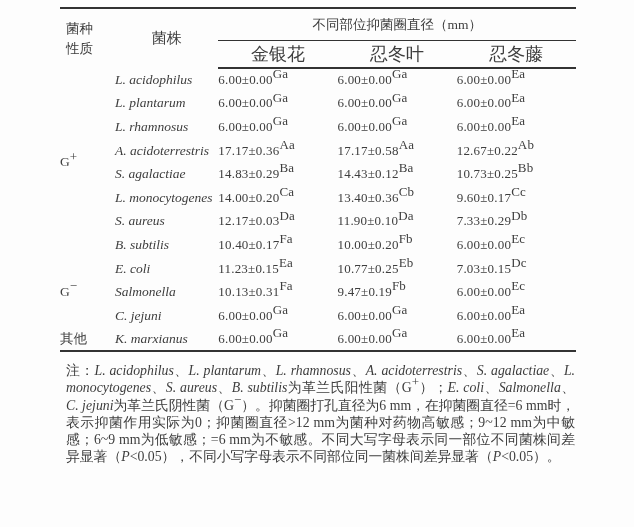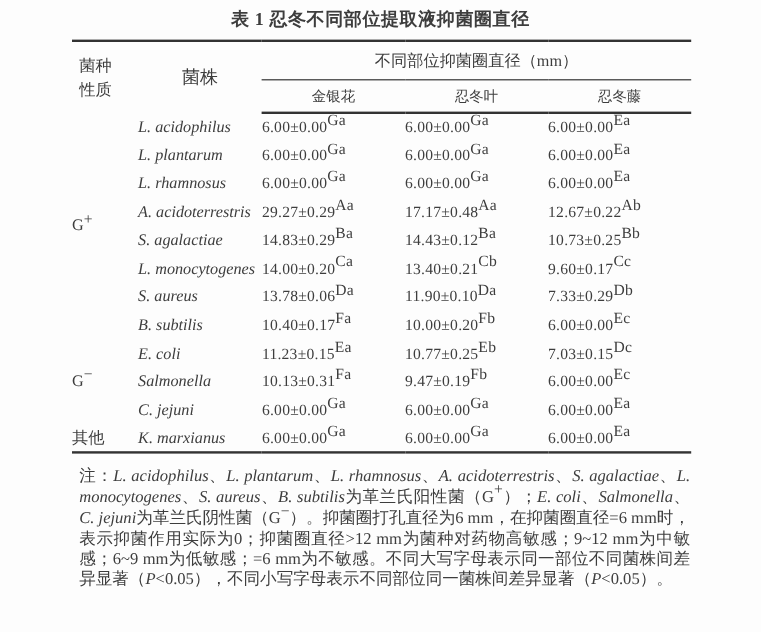--- a/index.html
+++ b/index.html
@@ -44,39 +44,38 @@
   th.type-hdr{
     white-space:pre-line;text-align:left;padding-left:6px;
     font-size:13.5px;line-height:1.45;
   }
   th.strain-hdr{font-size:15px;}
   th.span-hdr{
     font-size:13.5px;height:31px;
     border-bottom:1px solid var(--rule);
   }
   tr.sub-hdr th{
-    height:26px;font-size:12px;
+    height:26px;font-size:18px;
     border-bottom:2px solid var(--rule);
   }
   tbody tr{height:23.6px;}
   td.strain{font-style:italic;font-size:13.5px;}
   td.group{font-size:13.5px;}
   td.val{letter-spacing:0.2px;}
   .note{
     width:509px;margin:6px 0 16px 66px;
     font-size:13.8px;line-height:17.2px;
     text-align:justify;
   }
 </style>
 </head>
 <body>
 
 <div class="page">
 
-  <div class="title-cn">表 1 忍冬不同部位提取液抑菌圈直径</div>
 
 
   <table class="tbl">
     <colgroup>
       <col class="col-type">
         <col class="col-strain">
       <col class="col-part">
         <col class="col-part">
         <col class="col-part">
     </colgroup>
@@ -108,39 +107,39 @@
           <td class="val"><span>6.00±0.00</span><sup>Ea</sup></td>
         </tr>
         <tr>
           <td class="strain">L. rhamnosus</td>
           <td class="val"><span>6.00±0.00</span><sup>Ga</sup></td>
           <td class="val"><span>6.00±0.00</span><sup>Ga</sup></td>
           <td class="val"><span>6.00±0.00</span><sup>Ea</sup></td>
         </tr>
         <tr>
           <td class="strain">A. acidoterrestris</td>
-          <td class="val"><span>29.27±0.29</span><sup>Aa</sup></td>
-          <td class="val"><span>17.17±0.48</span><sup>Aa</sup></td>
+          <td class="val"><span>17.17±0.36</span><sup>Aa</sup></td>
+          <td class="val"><span>17.17±0.58</span><sup>Aa</sup></td>
           <td class="val"><span>12.67±0.22</span><sup>Ab</sup></td>
         </tr>
         <tr>
           <td class="strain">S. agalactiae</td>
           <td class="val"><span>14.83±0.29</span><sup>Ba</sup></td>
           <td class="val"><span>14.43±0.12</span><sup>Ba</sup></td>
           <td class="val"><span>10.73±0.25</span><sup>Bb</sup></td>
         </tr>
         <tr>
           <td class="strain">L. monocytogenes</td>
           <td class="val"><span>14.00±0.20</span><sup>Ca</sup></td>
-          <td class="val"><span>13.40±0.21</span><sup>Cb</sup></td>
+          <td class="val"><span>13.40±0.36</span><sup>Cb</sup></td>
           <td class="val"><span>9.60±0.17</span><sup>Cc</sup></td>
         </tr>
         <tr>
           <td class="strain">S. aureus</td>
-          <td class="val"><span>13.78±0.06</span><sup>Da</sup></td>
+          <td class="val"><span>12.17±0.03</span><sup>Da</sup></td>
           <td class="val"><span>11.90±0.10</span><sup>Da</sup></td>
           <td class="val"><span>7.33±0.29</span><sup>Db</sup></td>
         </tr>
         <tr>
           <td class="strain">B. subtilis</td>
           <td class="val"><span>10.40±0.17</span><sup>Fa</sup></td>
           <td class="val"><span>10.00±0.20</span><sup>Fb</sup></td>
           <td class="val"><span>6.00±0.00</span><sup>Ec</sup></td>
         </tr>
         <tr>

